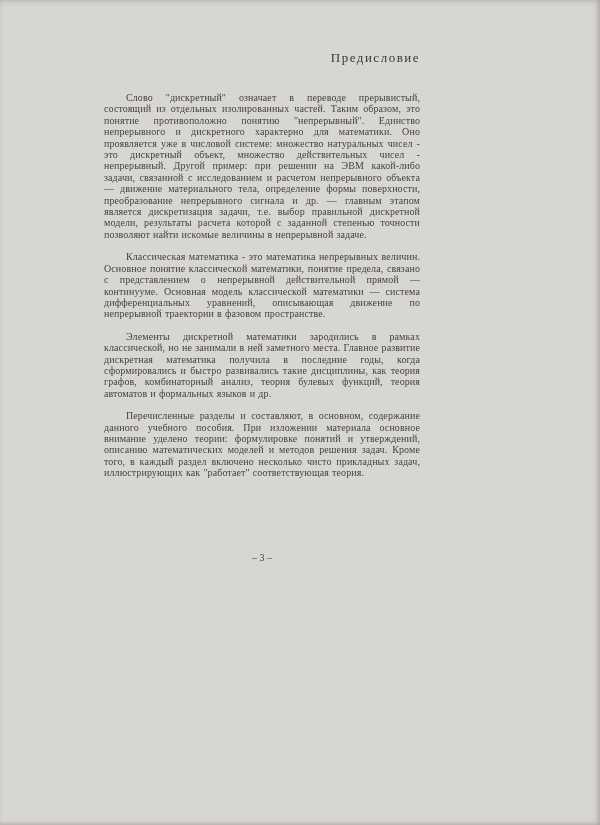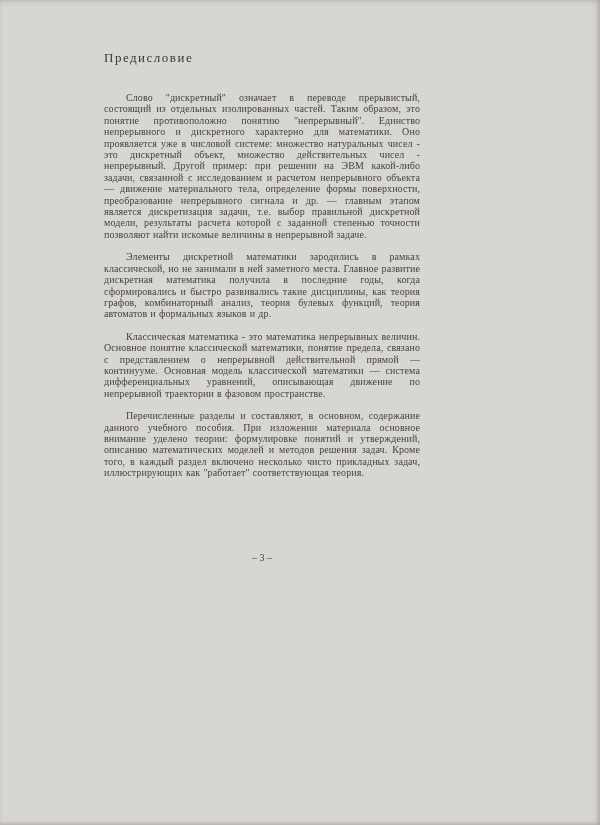--- a/index.html
+++ b/index.html
@@ -24,21 +24,21 @@
     position: absolute;
     left: 104px;
     top: 50px;
     width: 316px;
     color: #3f3d38;
   }
   .title {
     font-size: 13px;
     font-weight: normal;
     letter-spacing: 1.5px;
-    text-align: left;
+    text-align: right;
     margin: 0 0 26px 0;
     color: #3a3833;
   }
   .para {
     font-size: 10px;
     line-height: 11.4px;
     text-align: justify;
     text-indent: 22px;
     margin: 0 0 11px 0;
     letter-spacing: 0.1px;
@@ -55,18 +55,18 @@
     color: #45433d;
   }
 </style>
 </head>
 <body>
 
 <div class="scan">
   <div class="content">
     <h1 class="title">Предисловие</h1>
     <p class="para">Слово "дискретный" означает в переводе прерывистый, состоящий из отдельных изолированных частей. Таким образом, это понятие противоположно понятию "непрерывный". Единство непрерывного и дискретного характерно для математики. Оно проявляется уже в числовой системе: множество натуральных чисел - это дискретный объект, множество действительных чисел - непрерывный. Другой пример: при решении на ЭВМ какой-либо задачи, связанной с исследованием и расчетом непрерывного объекта — движение материального тела, определение формы поверхности, преобразование непрерывного сигнала и др. — главным этапом является дискретизация задачи, т.е. выбор правильной дискретной модели, результаты расчета которой с заданной степенью точности позволяют найти искомые величины в непрерывной задаче.</p>
+    <p class="para">Классическая математика - это математика непрерывных величин. Основное понятие классической математики, понятие предела, связано с представлением о непрерывной действительной прямой — континууме. Основная модель классической математики — система дифференциальных уравнений, описывающая движение по непрерывной траектории в фазовом пространстве.</p>
     <p class="para">Элементы дискретной математики зародились в рамках классической, но не занимали в ней заметного места. Главное развитие дискретная математика получила в последние годы, когда сформировались и быстро развивались такие дисциплины, как теория графов, комбинаторный анализ, теория булевых функций, теория автоматов и формальных языков и др.</p>
-    <p class="para">Классическая математика - это математика непрерывных величин. Основное понятие классической математики, понятие предела, связано с представлением о непрерывной действительной прямой — континууме. Основная модель классической математики — система дифференциальных уравнений, описывающая движение по непрерывной траектории в фазовом пространстве.</p>
     <p class="para">Перечисленные разделы и составляют, в основном, содержание данного учебного пособия. При изложении материала основное внимание уделено теории: формулировке понятий и утверждений, описанию математических моделей и методов решения задач. Кроме того, в каждый раздел включено несколько чисто прикладных задач, иллюстрирующих как "работает" соответствующая теория.</p>
   </div>
   <div class="pagenum">– 3 –</div>
 </div>
 
 </body></html>

